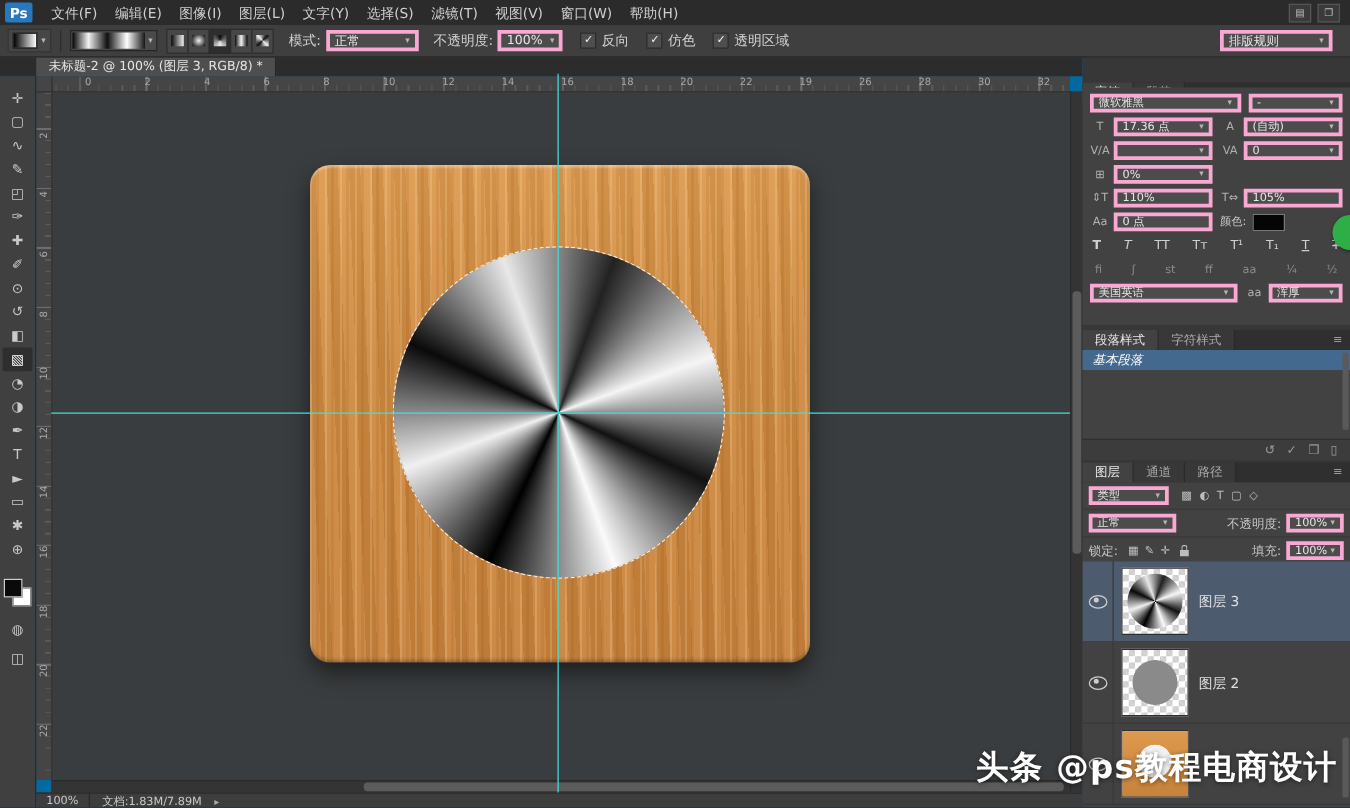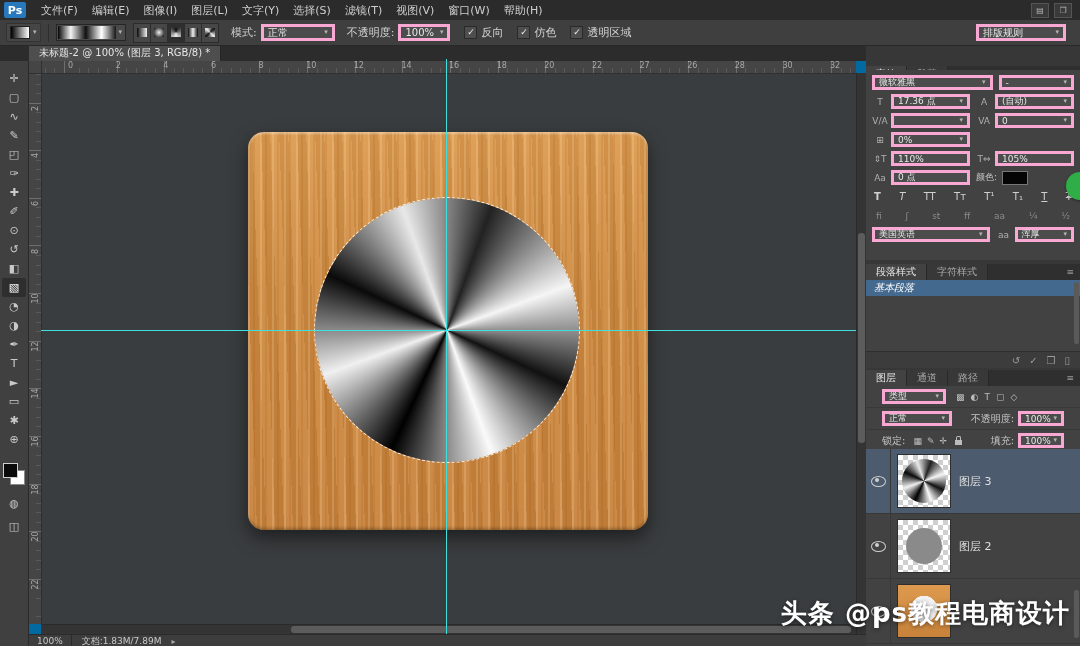--- a/index.html
+++ b/index.html
@@ -116,21 +116,21 @@
 
   .styles-tabs{top:219px;}
   .styles-content{position:absolute;left:0;top:235px;width:214px;height:88px;background:#424242;}
   .style-item{height:16px;background:#44698e;color:#fff;font-size:10px;display:flex;align-items:center;padding:0 8px;font-style:italic;}
   .styles-bottombar{position:absolute;left:0;bottom:0;width:214px;height:17px;background:#3c3c3c;border-top:1px solid #2e2e2e;display:flex;align-items:center;justify-content:flex-end;gap:9px;padding-right:10px;box-sizing:border-box;}
   .sbtn{color:#9b9b9b;font-size:10px;}
   .styles-scroll{position:absolute;right:1px;top:2px;width:5px;height:62px;background:#5a5a5a;border-radius:2px;}
 
   .layers-tabs{top:325px;}
   .layers-content{position:absolute;left:0;top:341px;width:214px;height:260px;background:#424242;}
-  .lrow{display:flex;align-items:center;padding:0 16px;gap:4px;height:21px;border-bottom:1px solid #393939;}
+  .lrow{display:flex;align-items:center;padding:0 5px;gap:4px;height:21px;border-bottom:1px solid #393939;}
   .ficon{font-size:9px;color:#bdbdbd;margin-left:6px;}
   .llabel{font-size:10px;color:#c6c6c6;white-space:nowrap;}
   .lock-icons{display:flex;align-items:center;gap:5px;margin:0 4px;}
   .lock-glyph{font-size:9px;color:#bdbdbd;}
   .padlock{position:relative;width:7px;height:5px;background:#bdbdbd;display:inline-block;margin-top:3px;}
   .padlock::before{content:"";position:absolute;left:1px;top:-4px;width:3px;height:3px;border:1px solid #bdbdbd;border-bottom:none;border-radius:2px 2px 0 0;}
   .spacer{flex:1;}
   .layer-list{position:absolute;left:0;top:63px;width:214px;height:197px;overflow:hidden;}
   .layer-row{display:flex;align-items:center;height:64px;border-bottom:1px solid #383838;background:#424242;}
   .layer-row.selected{background:#4c5b6e;}
@@ -255,21 +255,21 @@
       <span class="ruler-num" style="left: 122.25px;">4</span>
       <span class="ruler-num" style="left: 169.875px;">6</span>
       <span class="ruler-num" style="left: 217.5px;">8</span>
       <span class="ruler-num" style="left: 265.125px;">10</span>
       <span class="ruler-num" style="left: 312.75px;">12</span>
       <span class="ruler-num" style="left: 360.375px;">14</span>
       <span class="ruler-num" style="left: 408px;">16</span>
       <span class="ruler-num" style="left: 455.625px;">18</span>
       <span class="ruler-num" style="left: 503.25px;">20</span>
       <span class="ruler-num" style="left: 550.875px;">22</span>
-      <span class="ruler-num" style="left: 598.5px;">27</span>
+      <span class="ruler-num" style="left: 598.5px;">19</span>
       <span class="ruler-num" style="left: 646.125px;">26</span>
       <span class="ruler-num" style="left: 693.75px;">28</span>
       <span class="ruler-num" style="left: 741.375px;">30</span>
       <span class="ruler-num" style="left: 789px;">32</span>
     </div>
   <div class="ruler-v" id="ruler-v">
 
   <span class="ruler-num" style="top: -17px;">0</span>
       <span class="ruler-num" style="top: 30.625px;">2</span>
       <span class="ruler-num" style="top: 78.25px;">4</span>

